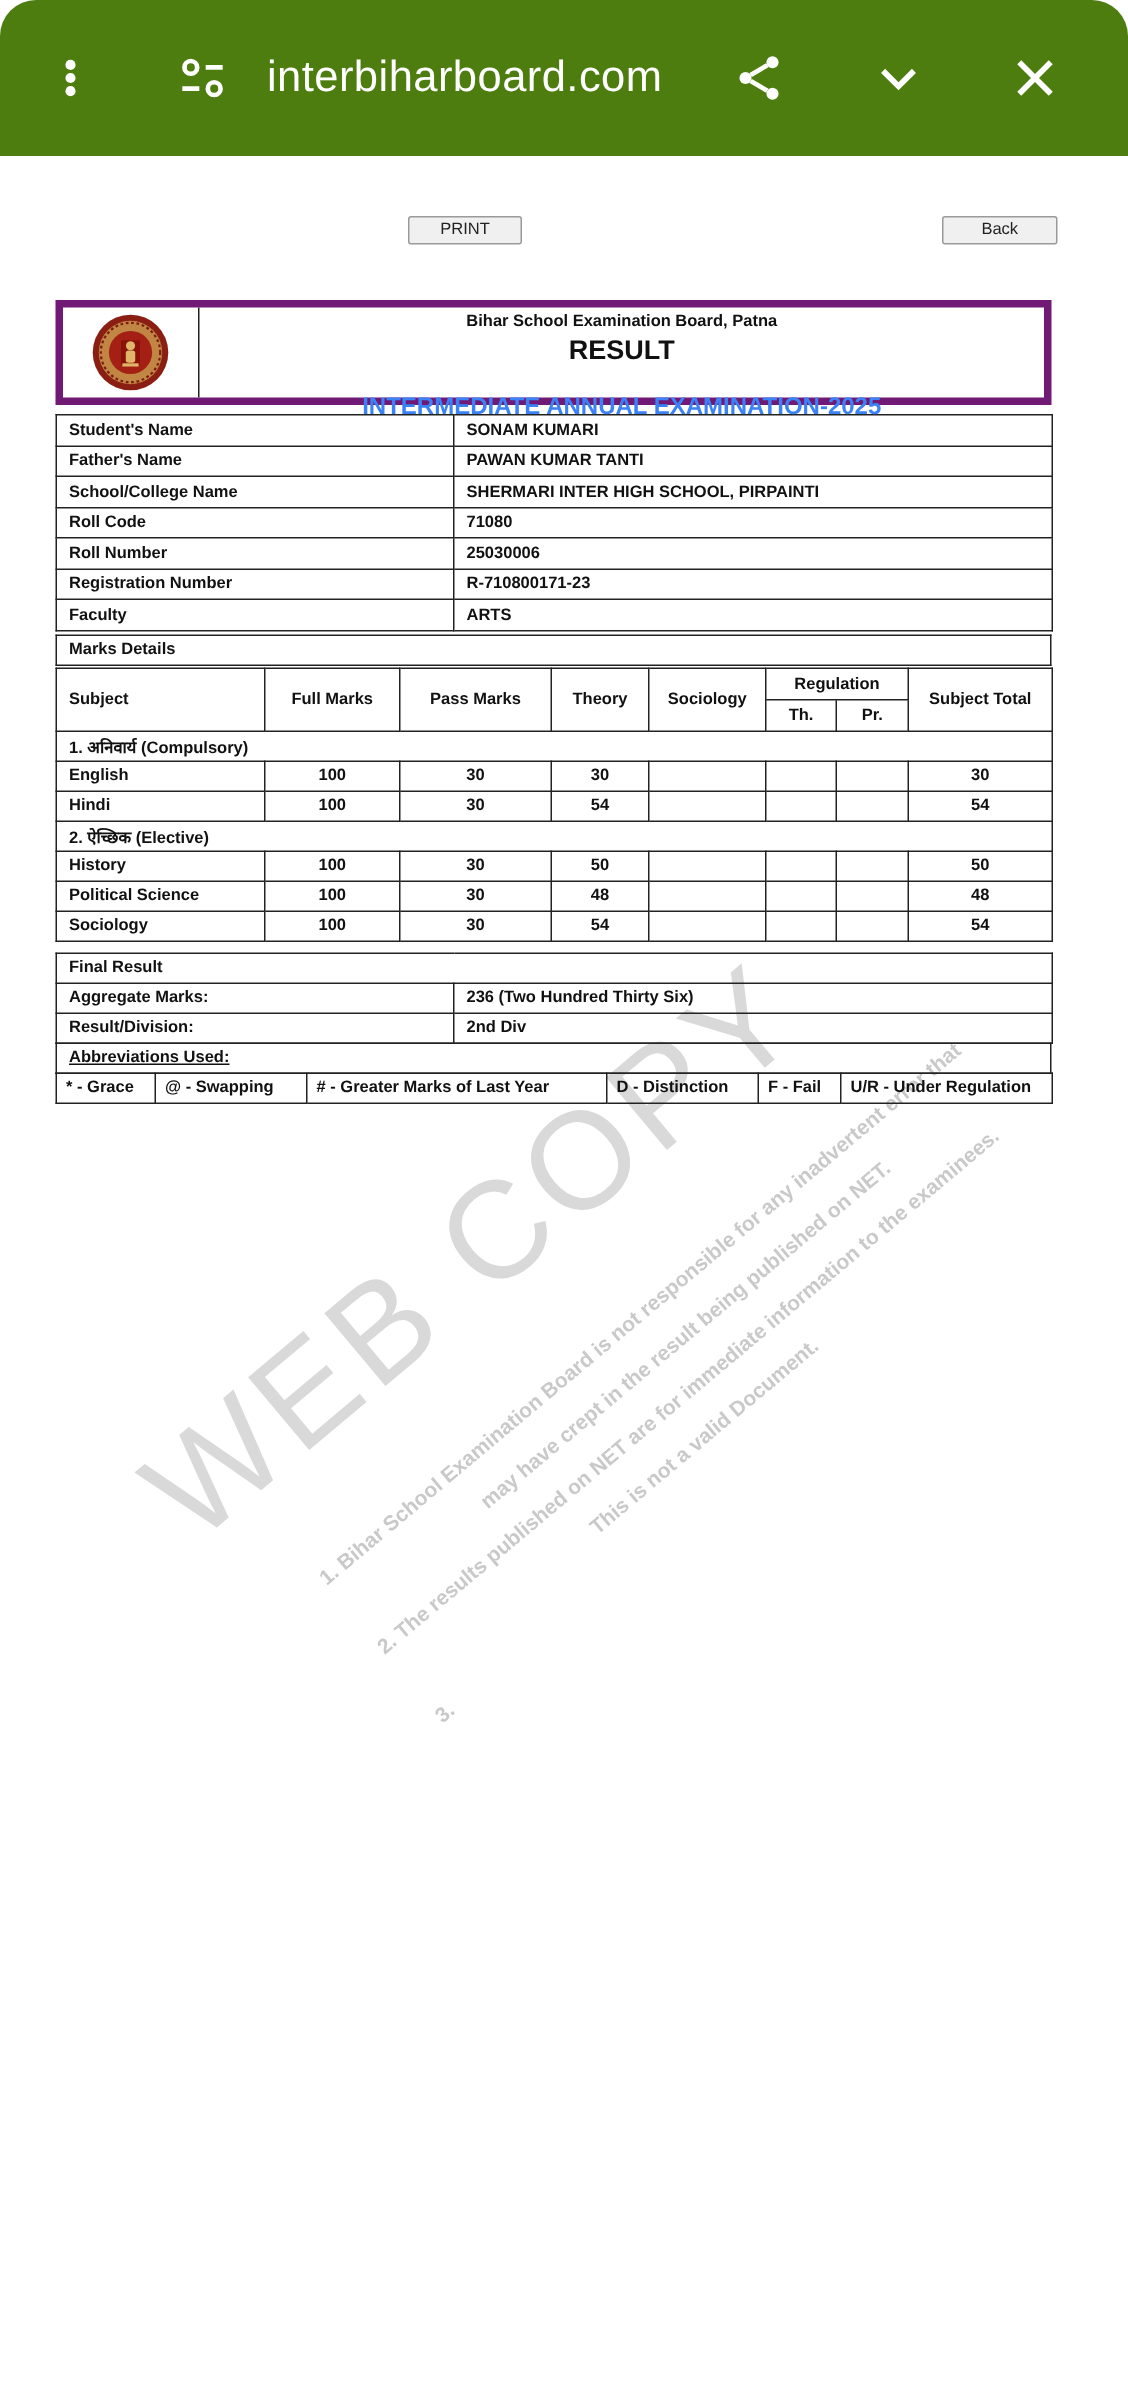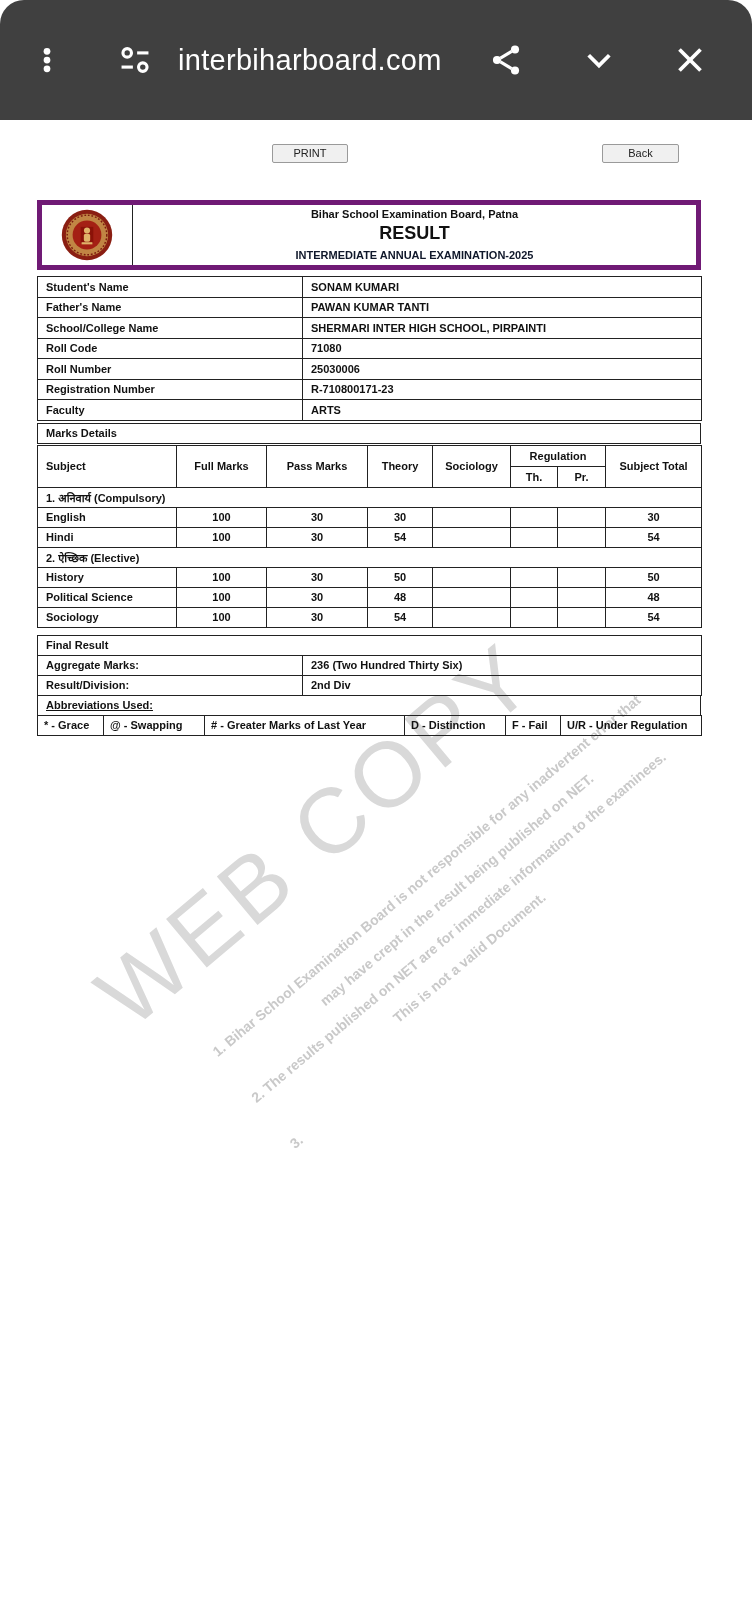--- a/index.html
+++ b/index.html
@@ -2,44 +2,44 @@
 <html><head>
 <meta charset="utf-8">
 <style>
   html,body{margin:0;padding:0;}
   body{
     width:752px;height:1600px;background:#fff;position:relative;overflow:hidden;
     font-family:"Liberation Sans",sans-serif;
   }
   
   .topbar{
-    position:absolute;left:0;top:0;width:752px;height:120px;background:#404040;
+    position:absolute;left:0;top:0;width:752px;height:104px;background:#4d7c0f;
     border-radius:24px 24px 0 0;
   }
   .topbar .ic{position:absolute;top:50%;transform:translateY(-50%);display:block;}
   .url{
     position:absolute;left:178px;top:50%;transform:translateY(-50%);
     color:#fff;font-size:29px;letter-spacing:.3px;white-space:nowrap;
   }
   
   .btn{
     position:absolute;height:19px;background:#f0f0f0;border:1px solid #9a9a9a;
     border-radius:2px;font-size:11px;color:#222;text-align:center;line-height:17px;
     font-family:"Liberation Sans",sans-serif;padding:0;
   }
   #print-btn{left:272px;top:144px;width:76px;}
-  #back-btn{left:602px;top:144px;width:77px;}
+  #back-btn{left:628px;top:144px;width:77px;}
   
   .doc{position:absolute;left:37px;top:200px;width:664px;z-index:2;}
   .hdrbox{border:5px solid #701a75;height:60px;display:flex;background:transparent;}
   .logocell{width:90px;border-right:1px solid #222;display:flex;align-items:center;justify-content:center;}
   .titlecell{flex:1;text-align:center;padding-top:3px;}
   .t1{font-size:11px;font-weight:bold;color:#111;}
   .t2{font-size:18px;font-weight:bold;color:#111;margin-top:3px;}
-  .t3{font-size:11px;font-weight:bold;color:#0f172a;margin-top:5px;}
+  .t3{font-size:16px;font-weight:bold;color:#3b82f6;margin-top:19px;}
   table.rt{border-collapse:collapse;table-layout:fixed;width:664px;background:transparent;}
   table.rt td,table.rt th{
     border:1px solid #222;font-size:11px;font-weight:bold;color:#111;
     padding:0 2px 0 8px;text-align:left;vertical-align:middle;height:19px;
     font-family:"Liberation Sans",sans-serif;overflow:hidden;white-space:nowrap;
   }
   table.details td{height:19.5px;}
   table.rt td.num,table.rt th.ctr{text-align:center;padding:0 2px;}
   table.marks th{height:20px;}
   .mt6{margin-top:6px;} .mt2{margin-top:2px;} .mt1{margin-top:1px;} .mt7{margin-top:7px;}

